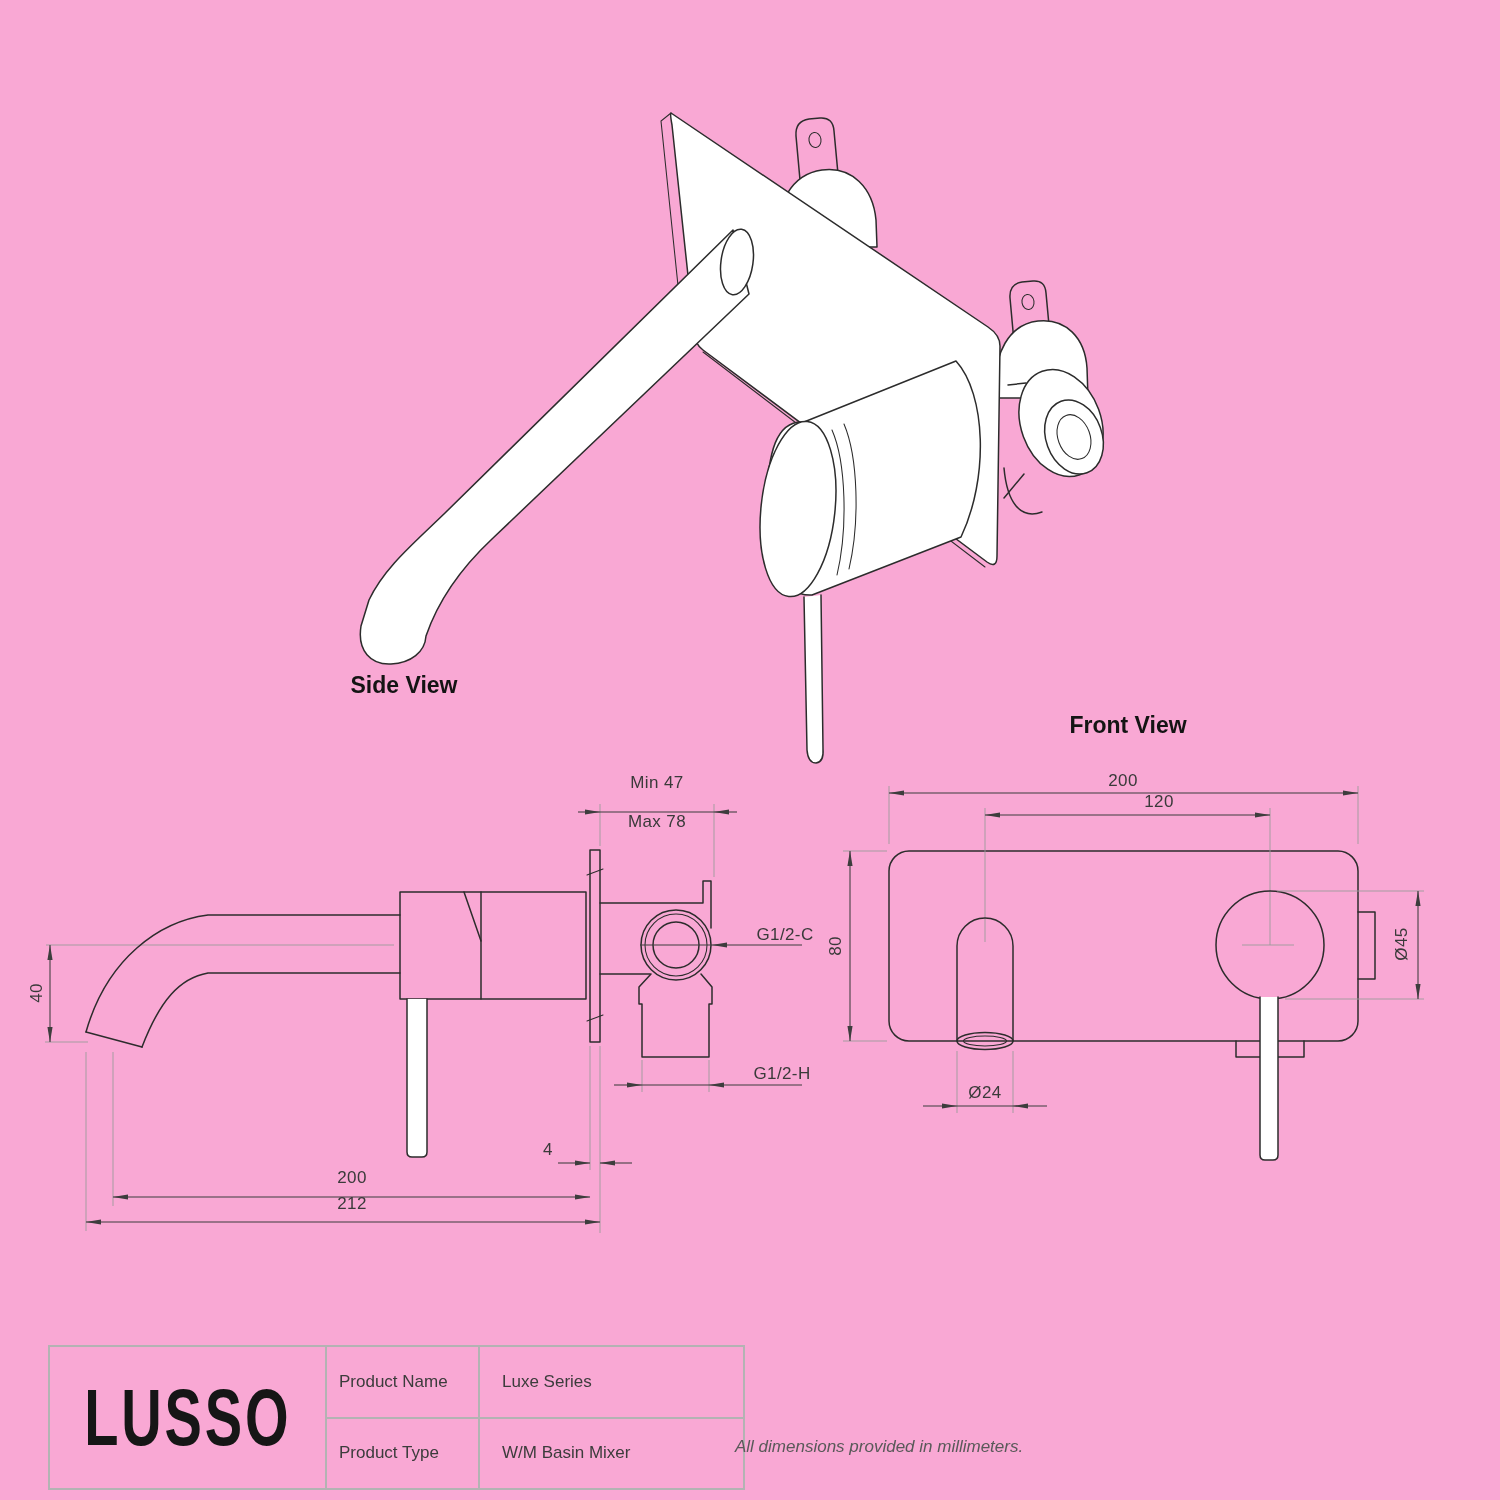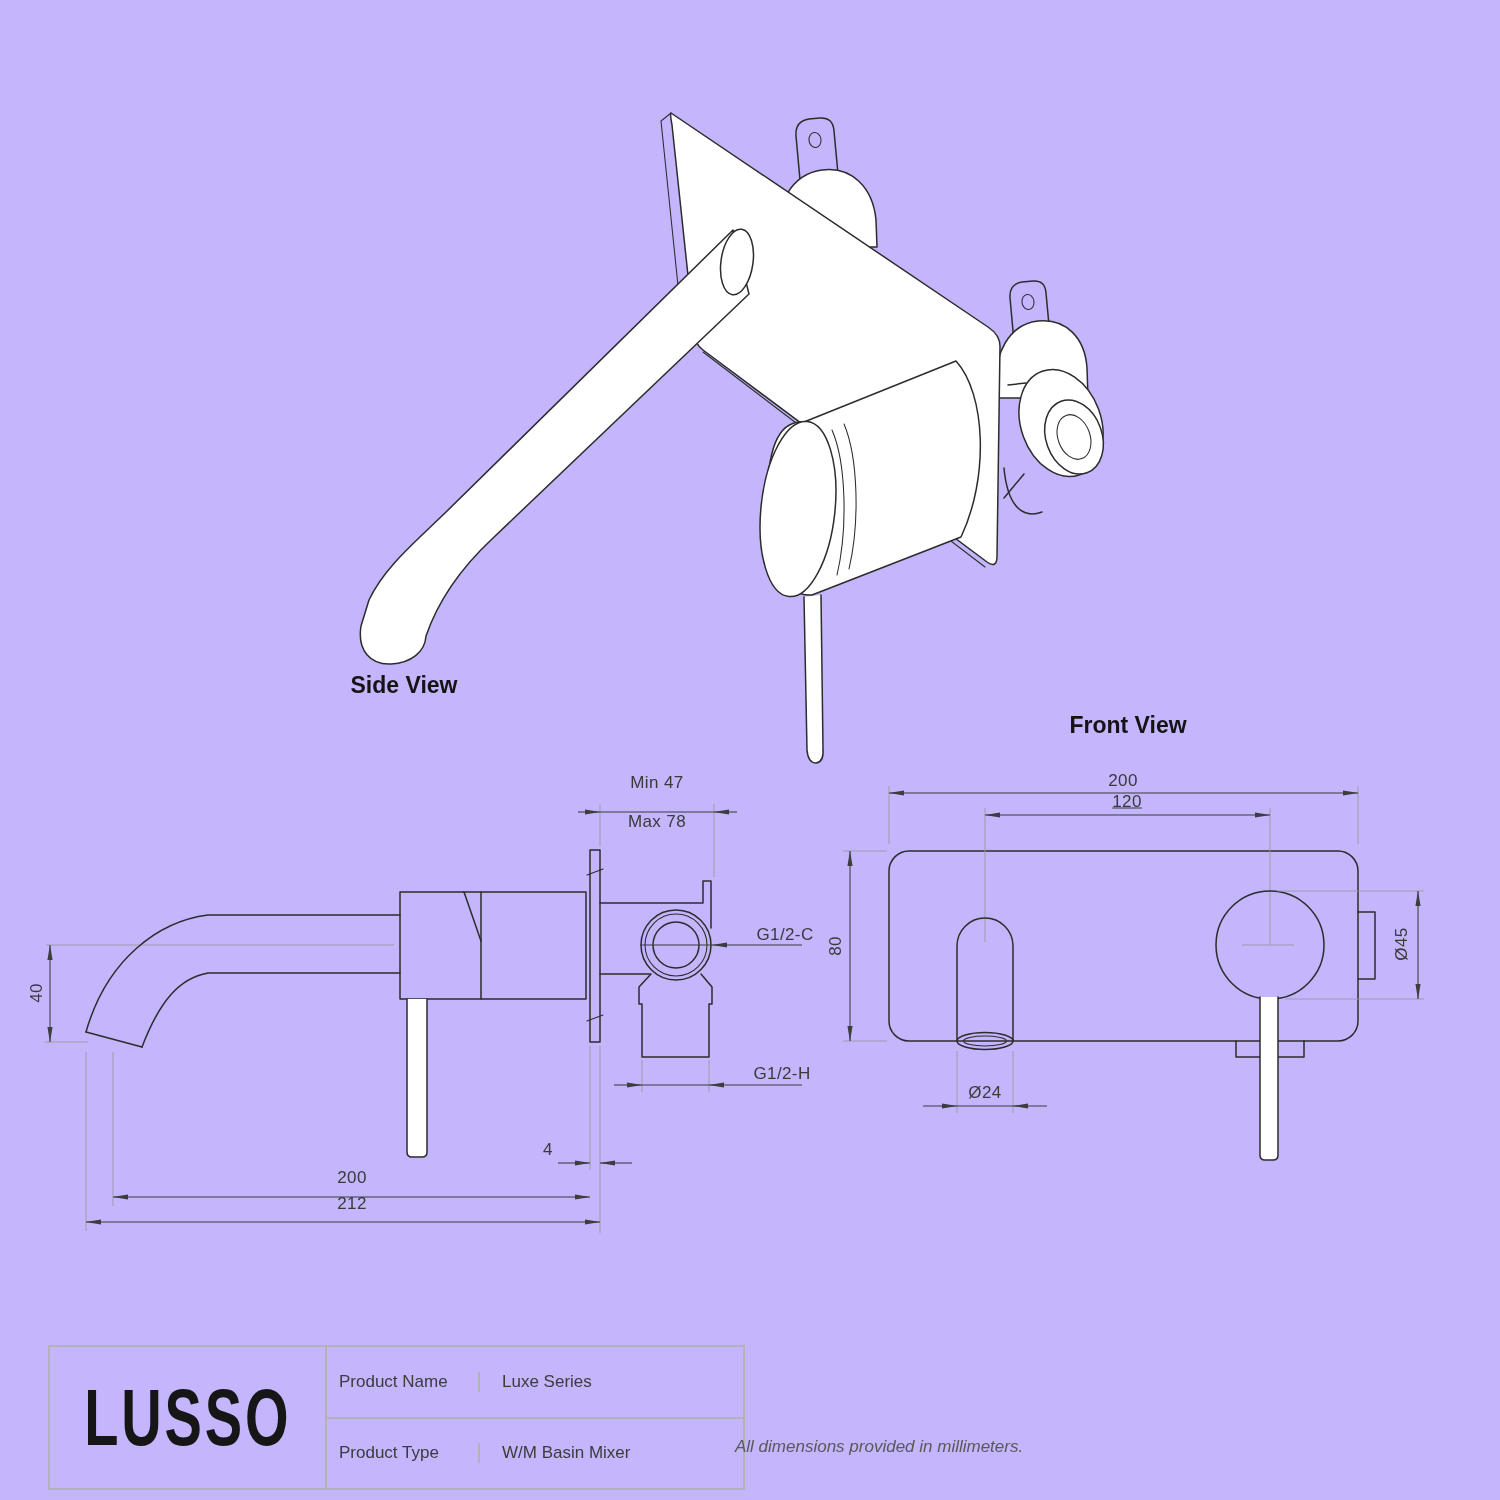--- a/index.html
+++ b/index.html
@@ -1,36 +1,36 @@
 <!DOCTYPE html>
 <html><head>
 <meta charset="utf-8">
 <style>
   html,body{margin:0;padding:0;background:#fff;}
-  #sheet{position:relative;width:1500px;height:1500px;background:#c4b5fd;overflow:hidden;
+  #sheet{position:relative;width:1500px;height:1500px;background:#f9a8d4;overflow:hidden;
          font-family:"Liberation Sans", sans-serif;}
   #art{position:absolute;left:0;top:0;width:1500px;height:1500px;}
   .ol{stroke:#2c2c2c;stroke-width:1.5;fill:none;stroke-linecap:round;stroke-linejoin:round;}
   .olw{stroke:#2c2c2c;stroke-width:1.5;fill:#ffffff;stroke-linecap:round;stroke-linejoin:round;}
   .thin{stroke:#2c2c2c;stroke-width:1.05;fill:none;stroke-linecap:round;}
   .dim{stroke:#3d3d3d;stroke-width:1.05;fill:none;}
   .ext{stroke:#9b9b9b;stroke-width:0.9;fill:none;}
   .lbl{position:absolute;transform:translate(-50%,-50%);font-size:17px;color:#3a3a3a;
        letter-spacing:0.4px;white-space:nowrap;line-height:1;}
   .lbl.rot{transform:translate(-50%,-50%) rotate(-90deg);}
   .vtitle{position:absolute;transform:translate(-50%,-50%);font-size:23px;font-weight:bold;
           color:#141414;white-space:nowrap;}
   #titleblock{position:absolute;left:48px;top:1345px;width:697px;height:145px;
               border:2px solid #b3b3b3;box-sizing:border-box;display:flex;}
   .logo-cell{width:277px;border-right:2px solid #b3b3b3;display:flex;align-items:center;
              justify-content:center;box-sizing:border-box;text-align:center;}
   .logo-text{font-size:80px;font-weight:700;color:#161616;letter-spacing:4px;
              transform:scaleX(0.70);display:inline-block;line-height:1;}
   .tb-right{flex:1;display:flex;flex-direction:column;}
-  .tb-row{display:flex;box-sizing:border-box;flex:1;align-items:center;}
+  .tb-row{display:flex;box-sizing:border-box;flex:1;}
   .tb-row.first{border-bottom:2px solid #b3b3b3;}
   .tb-label{width:153px;border-right:2px solid #b3b3b3;box-sizing:border-box;display:flex;
             align-items:center;padding-left:12px;font-size:17px;color:#3c3c3c;}
   .tb-value{flex:1;display:flex;align-items:center;padding-left:22px;font-size:17px;color:#3c3c3c;}
   #footnote{position:absolute;left:735px;top:1437px;width:300px;font-size:17px;
             font-style:italic;color:#595959;white-space:nowrap;}
 </style>
 </head>
 <body>
 
@@ -162,21 +162,21 @@
   <div class="lbl" style="left:657px;top:782px;text-align:center;">Min 47</div>
   <div class="lbl" style="left:657px;top:801px;margin-top:20px;">Max 78</div>
   <div class="lbl rot" style="left:36px;top:993px;">40</div>
   <div class="lbl" style="left:768px;top:934px;margin-left:17px;">G1/2-C</div>
   <div class="lbl" style="left:782px;top:1073px;">G1/2-H</div>
   <div class="lbl" style="left:548px;top:1149px;">4</div>
   <div class="lbl" style="left:352px;top:1177px;">200</div>
   <div class="lbl" style="left:352px;top:1203px;">212</div>
 
   <div class="lbl" style="left:1123px;top:780px;">200</div>
-  <div class="lbl" style="left:1127px;top:801px;text-decoration:underline;">120</div>
+  <div class="lbl" style="left:1159px;top:801px;">120</div>
   <div class="lbl rot" style="left:835px;top:946px;">80</div>
   <div class="lbl rot" style="left:1401px;top:944px;">Ø45</div>
   <div class="lbl" style="left:985px;top:1092px;">Ø24</div>
 
   <div id="titleblock">
     <div class="logo-cell">
       <span class="logo-text">LUSSO</span>
     </div>
     <div class="tb-right">
       <div class="tb-row first">

